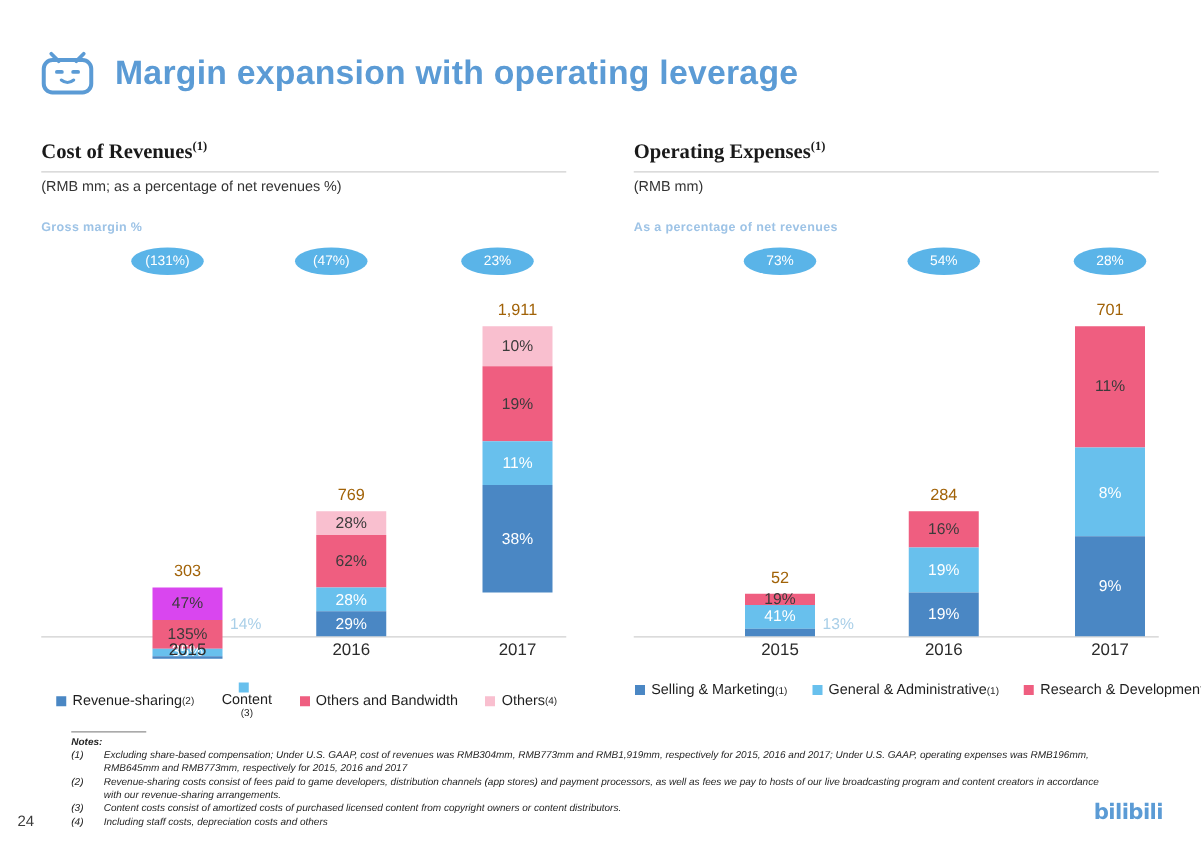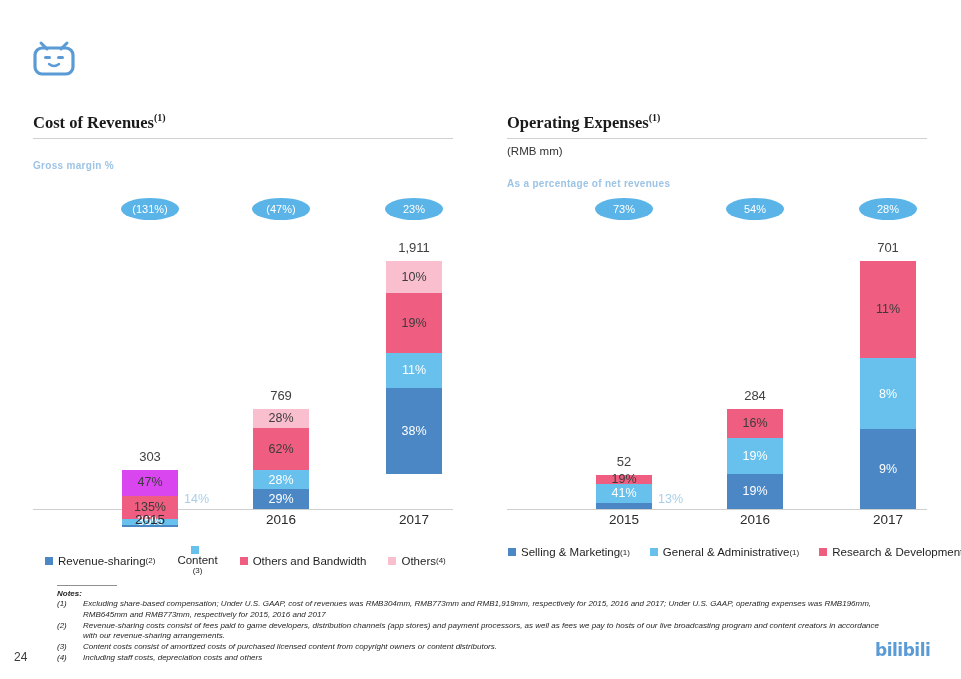--- a/index.html
+++ b/index.html
@@ -25,41 +25,41 @@
   .panel.left{left:33px;width:420px;}
   .panel.right{left:507px;width:420px;}
   .panel-title{font-size:16.5px;font-weight:bold;color:#1a1a1a;line-height:1.1;font-family:Liberation Serif, serif;}
   .panel-title sup{font-size:10px;font-weight:bold;}
   .rule{height:1px;background:#d0d0d0;margin-top:6px;width:100%;}
   .panel-sub{font-size:11.5px;color:#333;margin-top:6px;}
   .band-label{font-size:10px;font-weight:bold;color:#9dc3e6;margin-top:21px;letter-spacing:.3px;}
 
   
   .badges{position:absolute;height:22px;top:198px;}
-  .badges.left{left:33px;width:420px;}
+  .badges.left{left:17px;width:420px;}
   .badges.right{left:507px;width:420px;}
   .badge{
     position:absolute;top:0;transform:translateX(-50%);
     background:#5ab4e8;color:#ffffff;border-radius:50%;
     font-size:11px;line-height:22px;text-align:center;height:22px;width:58px;
   }
 
   
   .chart{position:absolute;top:225px;height:285px;}
   .chart.left{left:33px;width:420px;}
   .chart.right{left:507px;width:420px;}
   .axis{position:absolute;left:0;right:0;bottom:0;height:1px;background:#cfcfcf;}
   .bar{position:absolute;bottom:1px;transform:translateX(-50%);}
   .seg{position:relative;width:100%;display:flex;align-items:center;justify-content:center;}
   .seg span{font-size:12.5px;line-height:1;}
   .seg.dark-text span{color:#3b3b3b;}
   .seg.light-text span{color:#ffffff;}
   .total{
     position:absolute;transform:translateX(-50%);
-    font-size:13px;color:#404040;text-align:center;white-space:nowrap;
+    font-size:13px;color:#a16207;text-align:center;white-space:nowrap;
   }
   .outside-lbl{
     position:absolute;font-size:12.5px;color:#a9cfe8;white-space:nowrap;
   }
   .xlabels{position:absolute;height:22px;}
   .xlabels.left{left:33px;top:512px;width:420px;}
   .xlabels.right{left:507px;top:512px;width:420px;}
   .xlab{position:absolute;transform:translateX(-50%);font-size:13.5px;color:#2b2b2b;}
 
   
@@ -91,27 +91,29 @@
   <div class="hdr">
     <span class="tv-logo">
       <svg width="48" height="40" viewBox="0 0 48 40" aria-hidden="true">
         <path d="M11 5 L17 11 M37 5 L31 11" stroke="#5b9bd5" stroke-width="3" fill="none" stroke-linecap="round"></path>
         <rect x="5" y="10" width="38" height="26" rx="7" ry="7" fill="none" stroke="#5b9bd5" stroke-width="3.2"></rect>
         <rect x="14" y="18" width="7" height="3" rx="1.5" fill="#5b9bd5"></rect>
         <rect x="27" y="18" width="7" height="3" rx="1.5" fill="#5b9bd5"></rect>
         <path d="M19 26 q5 4 10 0" stroke="#5b9bd5" stroke-width="2.4" fill="none" stroke-linecap="round"></path>
       </svg>
     </span>
+    <span class="page-title">Margin expansion with operating leverage</span>
   </div>
 
   <div class="panel left">
     <div class="panel-title">
       <span>Cost of Revenues</span><sup>(1)</sup>
     </div>
     <div class="rule"></div>
+    <div class="panel-sub">(RMB mm; as a percentage of net revenues %)</div>
     <div class="band-label">Gross  margin  %</div>
   </div>
 
   <div class="panel right">
     <div class="panel-title">
       <span>Operating Expenses</span><sup>(1)</sup>
     </div>
     <div class="rule"></div>
     <div class="panel-sub">(RMB mm)</div>
     <div class="band-label">As a percentage of net revenues</div>

